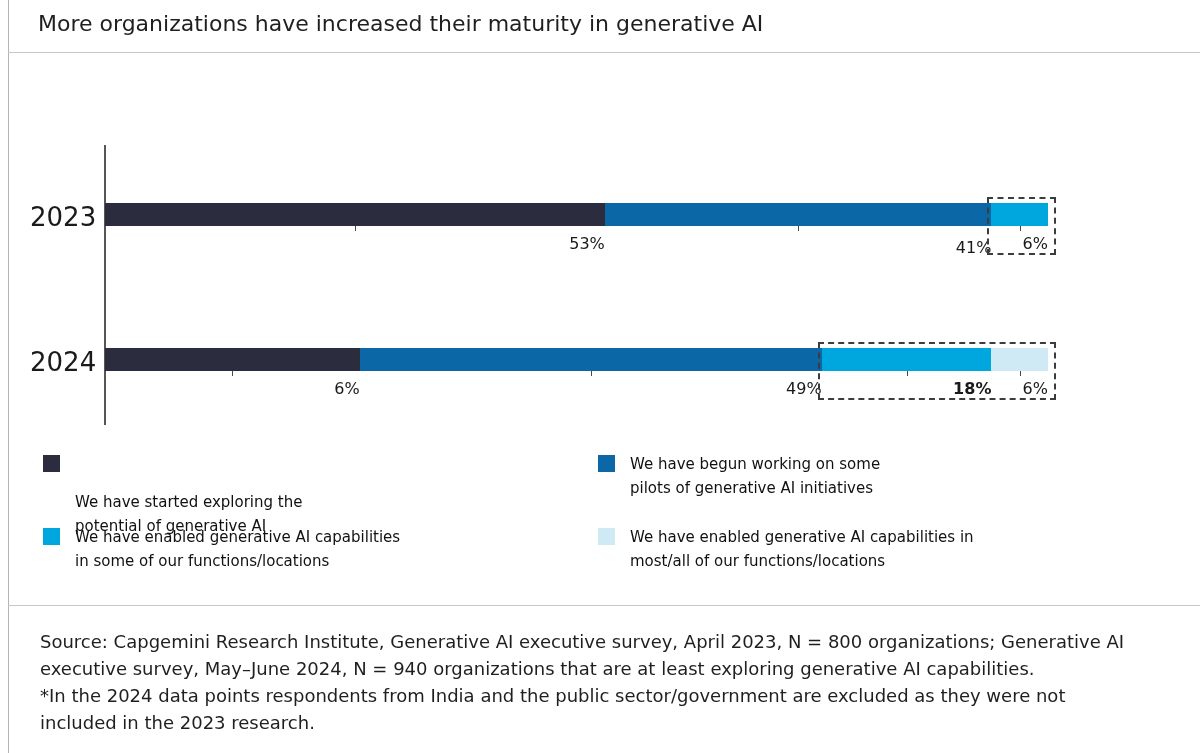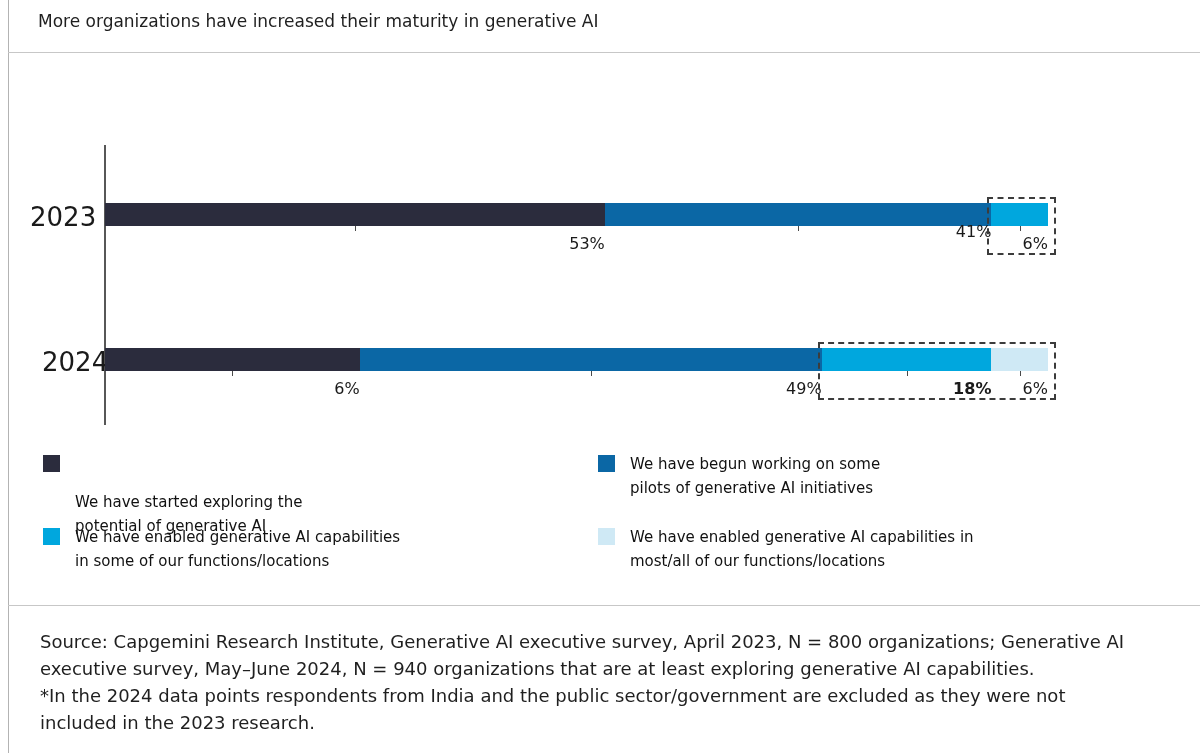--- a/index.html
+++ b/index.html
@@ -4,21 +4,21 @@
 <style>
   html,body{margin:0;padding:0;background:#ffffff;}
   .page{
     position:relative;width:1200px;height:753px;background:#ffffff;overflow:hidden;
     font-family:"DejaVu Sans","Liberation Sans",sans-serif;color:#1a1a1a;
   }
   .v-border{position:absolute;left:8px;top:0;bottom:0;width:1px;background:#b3b3b3;}
   .divider{position:absolute;left:8px;right:0;height:1px;background:#c7c7c7;}
   .divider.d1{top:52px;}
   .divider.d2{top:605px;}
-  .headline{position:absolute;left:38px;top:11px;font-size:17px;color:#1f1f1f;}
+  .headline{position:absolute;left:38px;top:11px;font-size:22px;color:#1f1f1f;}
   .chart-title{position:absolute;left:38px;top:82px;font-size:20px;font-weight:bold;color:#000;letter-spacing:-0.2px;}
   .axis{position:absolute;left:104px;top:145px;width:2px;height:280px;background:#575757;}
   .year-label{position:absolute;font-size:26px;color:#1a1a1a;text-align:right;width:60px;}
   .bar-seg{position:absolute;height:23px;}
   .seg-tick{position:absolute;width:1px;height:5px;background:#4a4a4a;}
   .seg-label{position:absolute;font-size:16px;color:#1a1a1a;text-align:right;}
   .hl-box{position:absolute;border:2px dashed #3c3c3c;box-sizing:border-box;background:transparent;}
   .legend-item{position:absolute;}
   .legend-swatch{position:absolute;width:17px;height:17px;}
   .legend-text{position:absolute;font-size:15px;line-height:24px;color:#111;white-space:pre-line;}
@@ -33,25 +33,25 @@
   <div class="divider d1"></div>
 
   <div class="axis"></div>
   <div id="chart">
       <div class="year-label" style="left: 30px; top: 202px;">2023</div>
       <div class="bar-seg" style="left: 105px; top: 203px; width: 499.79px; background: rgb(43, 44, 61);"></div>
       <div class="seg-tick" style="left: 354.895px; top: 226px;"></div>
       <div class="seg-label" style="left: 105px; top: 234px; width: 499.79px;">53%</div>
       <div class="bar-seg" style="left: 604.79px; top: 203px; width: 386.63px; background: rgb(11, 103, 165);"></div>
       <div class="seg-tick" style="left: 798.105px; top: 226px;"></div>
-      <div class="seg-label" style="left: 604.79px; top: 222px; width: 386.63px;">41%</div>
+      <div class="seg-label" style="left: 604.79px; top: 238px; width: 386.63px;">41%</div>
       <div class="bar-seg" style="left: 991.42px; top: 203px; width: 56.58px; background: rgb(0, 167, 222);"></div>
       <div class="seg-tick" style="left: 1019.71px; top: 226px;"></div>
       <div class="seg-label" style="left: 991.42px; top: 234px; width: 56.58px;">6%</div>
-      <div class="year-label" style="left: 30px; top: 347px; margin-left: 12px;">2024</div>
+      <div class="year-label" style="left: 30px; top: 347px;">2024</div>
       <div class="bar-seg" style="left: 105px; top: 348px; width: 254.61px; background: rgb(43, 44, 61);"></div>
       <div class="seg-tick" style="left: 232.305px; top: 371px;"></div>
       <div class="seg-label" style="left: 105px; top: 379px; width: 254.61px;">6%</div>
       <div class="bar-seg" style="left: 359.61px; top: 348px; width: 462.07px; background: rgb(11, 103, 165);"></div>
       <div class="seg-tick" style="left: 590.645px; top: 371px;"></div>
       <div class="seg-label" style="left: 359.61px; top: 379px; width: 462.07px;">49%</div>
       <div class="bar-seg" style="left: 821.68px; top: 348px; width: 169.74px; background: rgb(0, 167, 222);"></div>
       <div class="seg-tick" style="left: 906.55px; top: 371px;"></div>
       <div class="seg-label" style="left: 821.68px; top: 379px; width: 169.74px; font-weight: bold;">18%</div>
       <div class="bar-seg" style="left: 991.42px; top: 348px; width: 56.58px; background: rgb(207, 233, 245);"></div>

